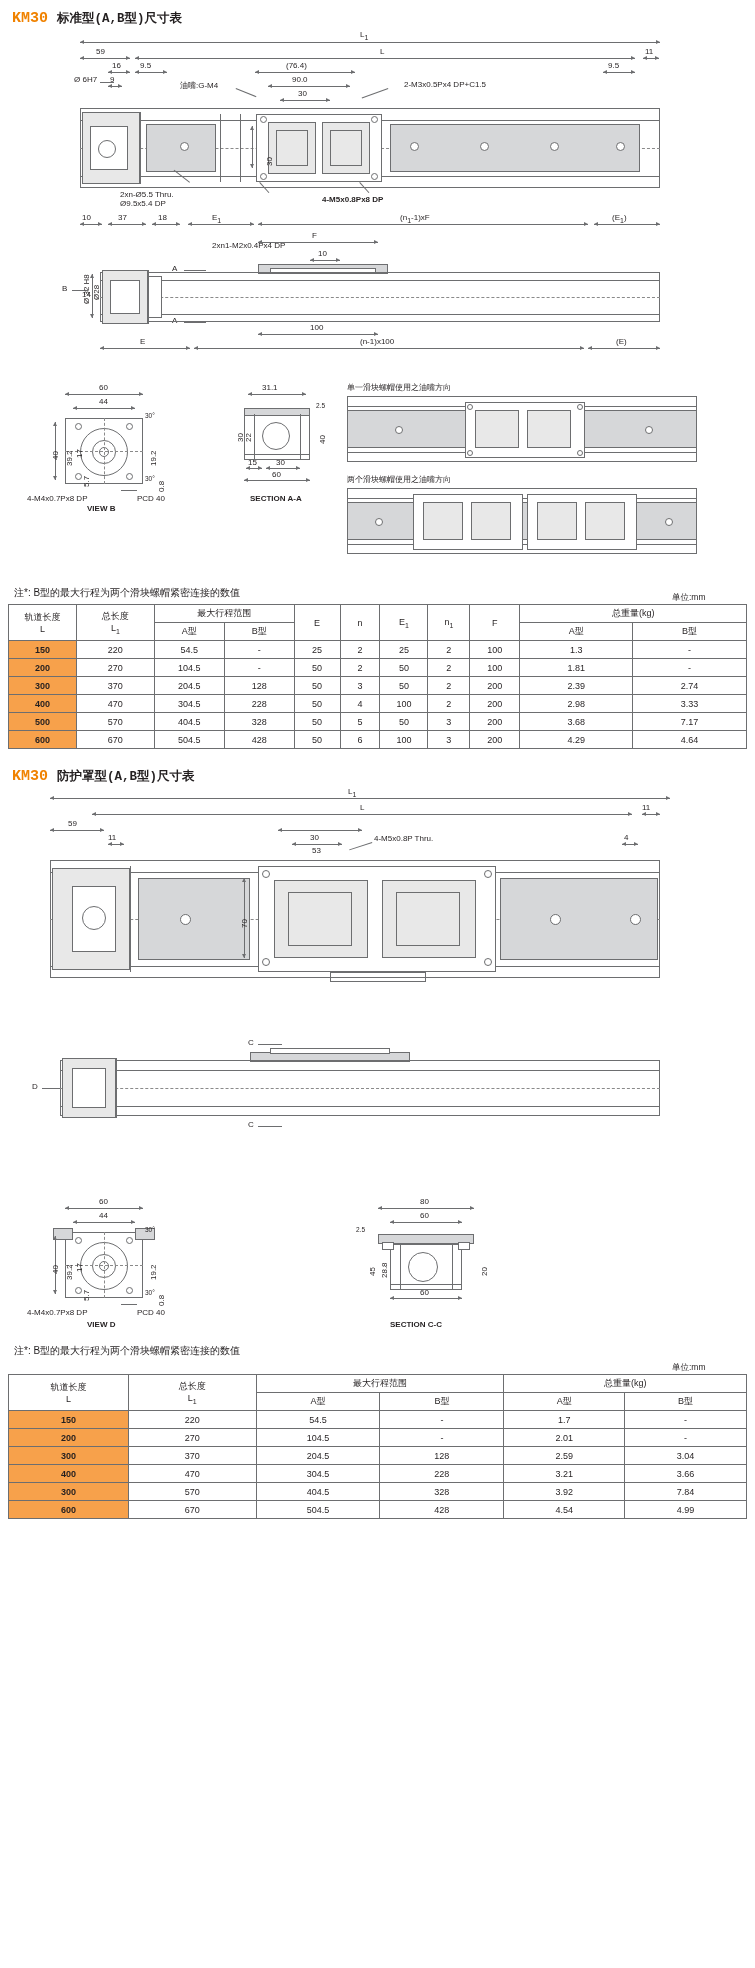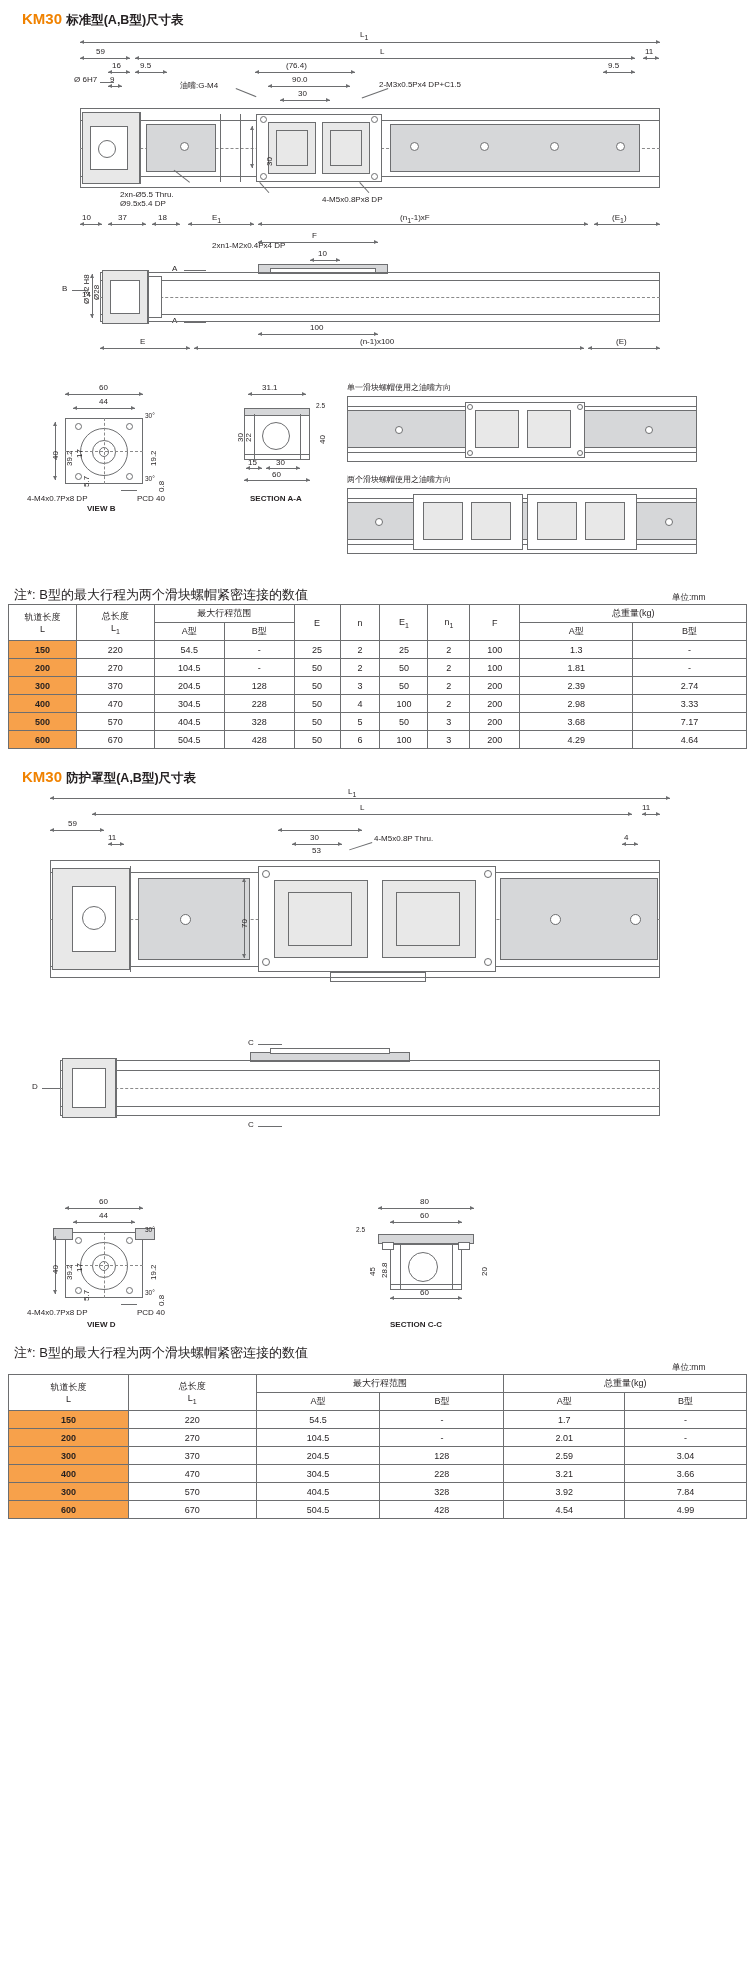--- a/index.html
+++ b/index.html
@@ -7,40 +7,40 @@
     width:755px;
     background:#ffffff;
     font-family:"Liberation Sans", sans-serif;
     font-size:10px;
     color:#231f20;
     -webkit-font-smoothing:antialiased;
   }
   .page{position:relative;width:755px;height:1968px;overflow:hidden;}
 
   
-  .sec-title{position:absolute;left:22px;font-size:15px;font-weight:bold;letter-spacing:0;}
+  .sec-title{position:absolute;left:12px;font-size:15px;font-weight:bold;letter-spacing:0;font-family:Liberation Mono, monospace;}
   .sec-title .code{color:#f08200;}
   .sec-title .rest{color:#231f20;font-size:12.5px;font-weight:bold;}
 
   
   .dwg{position:absolute;box-sizing:border-box;}
 
   
   .hl{position:absolute;height:1px;background:#6d6e70;}
   .vl{position:absolute;width:1px;background:#6d6e70;}
   .hl-d{position:absolute;height:0;border-top:1px dashed #8a8a8a;}
   .vl-d{position:absolute;width:0;border-left:1px dashed #8a8a8a;}
   .box{position:absolute;box-sizing:border-box;border:1px solid #6d6e70;background:transparent;}
   .boxf{position:absolute;box-sizing:border-box;border:1px solid #6d6e70;background:#e8e8e8;}
   .boxg{position:absolute;box-sizing:border-box;border:1px solid #6d6e70;background:#d6d7d9;}
   .boxw{position:absolute;box-sizing:border-box;border:1px solid #6d6e70;background:#fff;}
   .circ{position:absolute;box-sizing:border-box;border:1px solid #6d6e70;border-radius:50%;background:#fff;}
   .lbl-s{position:absolute;font-size:6.5px;color:#231f20;white-space:nowrap;}
   .lbl-b{position:absolute;font-size:8px;color:#231f20;white-space:nowrap;}
-  .note{position:absolute;font-size:13px;color:#231f20;white-space:nowrap;}
+  .note{position:absolute;font-size:10px;color:#231f20;white-space:nowrap;}
   .unit{position:absolute;font-size:8.5px;color:#231f20;}
 
   
   .dim{position:absolute;height:1px;background:#6d6e70;}
   .dim:before,.dim:after{content:"";position:absolute;top:-2px;width:0;height:0;border-top:2.5px solid transparent;border-bottom:2.5px solid transparent;}
   .dim:before{left:0;border-right:4px solid #6d6e70;}
   .dim:after{right:0;border-left:4px solid #6d6e70;}
   .dimv{position:absolute;width:1px;background:#6d6e70;}
   .dimv:before,.dimv:after{content:"";position:absolute;left:-2px;width:0;height:0;border-left:2.5px solid transparent;border-right:2.5px solid transparent;}
   .dimv:before{top:0;border-bottom:4px solid #6d6e70;}
@@ -94,21 +94,21 @@
     <div class="lbl-b" style="left:52px;top:31px;">16</div>
     <div class="dim" style="left:48px;top:56px;width:14px;"></div>
     <div class="lbl-b" style="left:50px;top:45px;">9</div>
 
     <div class="lbl-b" style="left:14px;top:45px;text-align:right;">Ø 6H7</div>
     <div class="hl" style="left:40px;top:52px;width:14px;"></div>
 
     <div class="lbl-b" style="left:120px;top:50px;">油嘴:G-M4</div>
     <div class="hl" style="left:176px;top:58px;width:22px;transform:rotate(22deg);transform-origin:0 0;"></div>
 
-    <div class="lbl-b" style="left:319px;top:50px;">2-M3x0.5Px4 DP+C1.5</div>
+    <div class="lbl-b" style="left:344px;top:50px;">2-M3x0.5Px4 DP+C1.5</div>
     <div class="hl" style="left:300px;top:58px;width:28px;transform:rotate(-20deg);transform-origin:100% 0;"></div>
 
     <div class="box" style="left:20px;top:78px;width:580px;height:80px;"></div>
     <div class="hl" style="left:20px;top:90px;width:580px;"></div>
     <div class="hl" style="left:20px;top:146px;width:580px;"></div>
     <div class="hl-d" style="left:20px;top:118px;width:580px;"></div>
 
     <div class="boxf" style="left:22px;top:82px;width:58px;height:72px;"></div>
     <div class="boxw" style="left:30px;top:96px;width:38px;height:44px;"></div>
     <div class="circ" style="left:38px;top:110px;width:18px;height:18px;"></div>
@@ -138,21 +138,21 @@
     <div class="vtxt" style="left:205px;top:136px;">30</div>
     <div class="dimv" style="left:192px;top:96px;height:42px;"></div>
 
     <div class="lbl-b" style="left:60px;top:160px;">2xn-Ø5.5 Thru.</div>
     <div class="lbl-b" style="left:60px;top:169px;">Ø9.5x5.4 DP</div>
     <div class="hl" style="left:110px;top:152px;width:20px;transform:rotate(38deg);transform-origin:100% 0;"></div>
 
     <div class="lbl-b" style="left:152px;top:165px;margin-top:46px;">2xn1-M2x0.4Px4 DP</div>
     <div class="hl" style="left:200px;top:152px;width:14px;transform:rotate(48deg);transform-origin:0 0;"></div>
 
-    <div class="lbl-b" style="left:262px;top:165px;">4-M5x0.8Px8 DP</div>
+    <div class="lbl-b" style="left:262px;top:165px;font-weight:bold;">4-M5x0.8Px8 DP</div>
     <div class="hl" style="left:300px;top:152px;width:14px;transform:rotate(48deg);transform-origin:0 0;"></div>
   </div>
 
   <div class="dwg" style="left:60px;top:212px;width:640px;height:150px;">
     <div class="dim" style="left:20px;top:12px;width:22px;"></div>
     <div class="lbl-b" style="left:22px;top:1px;">10</div>
     <div class="dim" style="left:48px;top:12px;width:38px;"></div>
     <div class="lbl-b" style="left:58px;top:1px;">37</div>
     <div class="dim" style="left:92px;top:12px;width:28px;"></div>
     <div class="lbl-b" style="left:98px;top:1px;">18</div>

